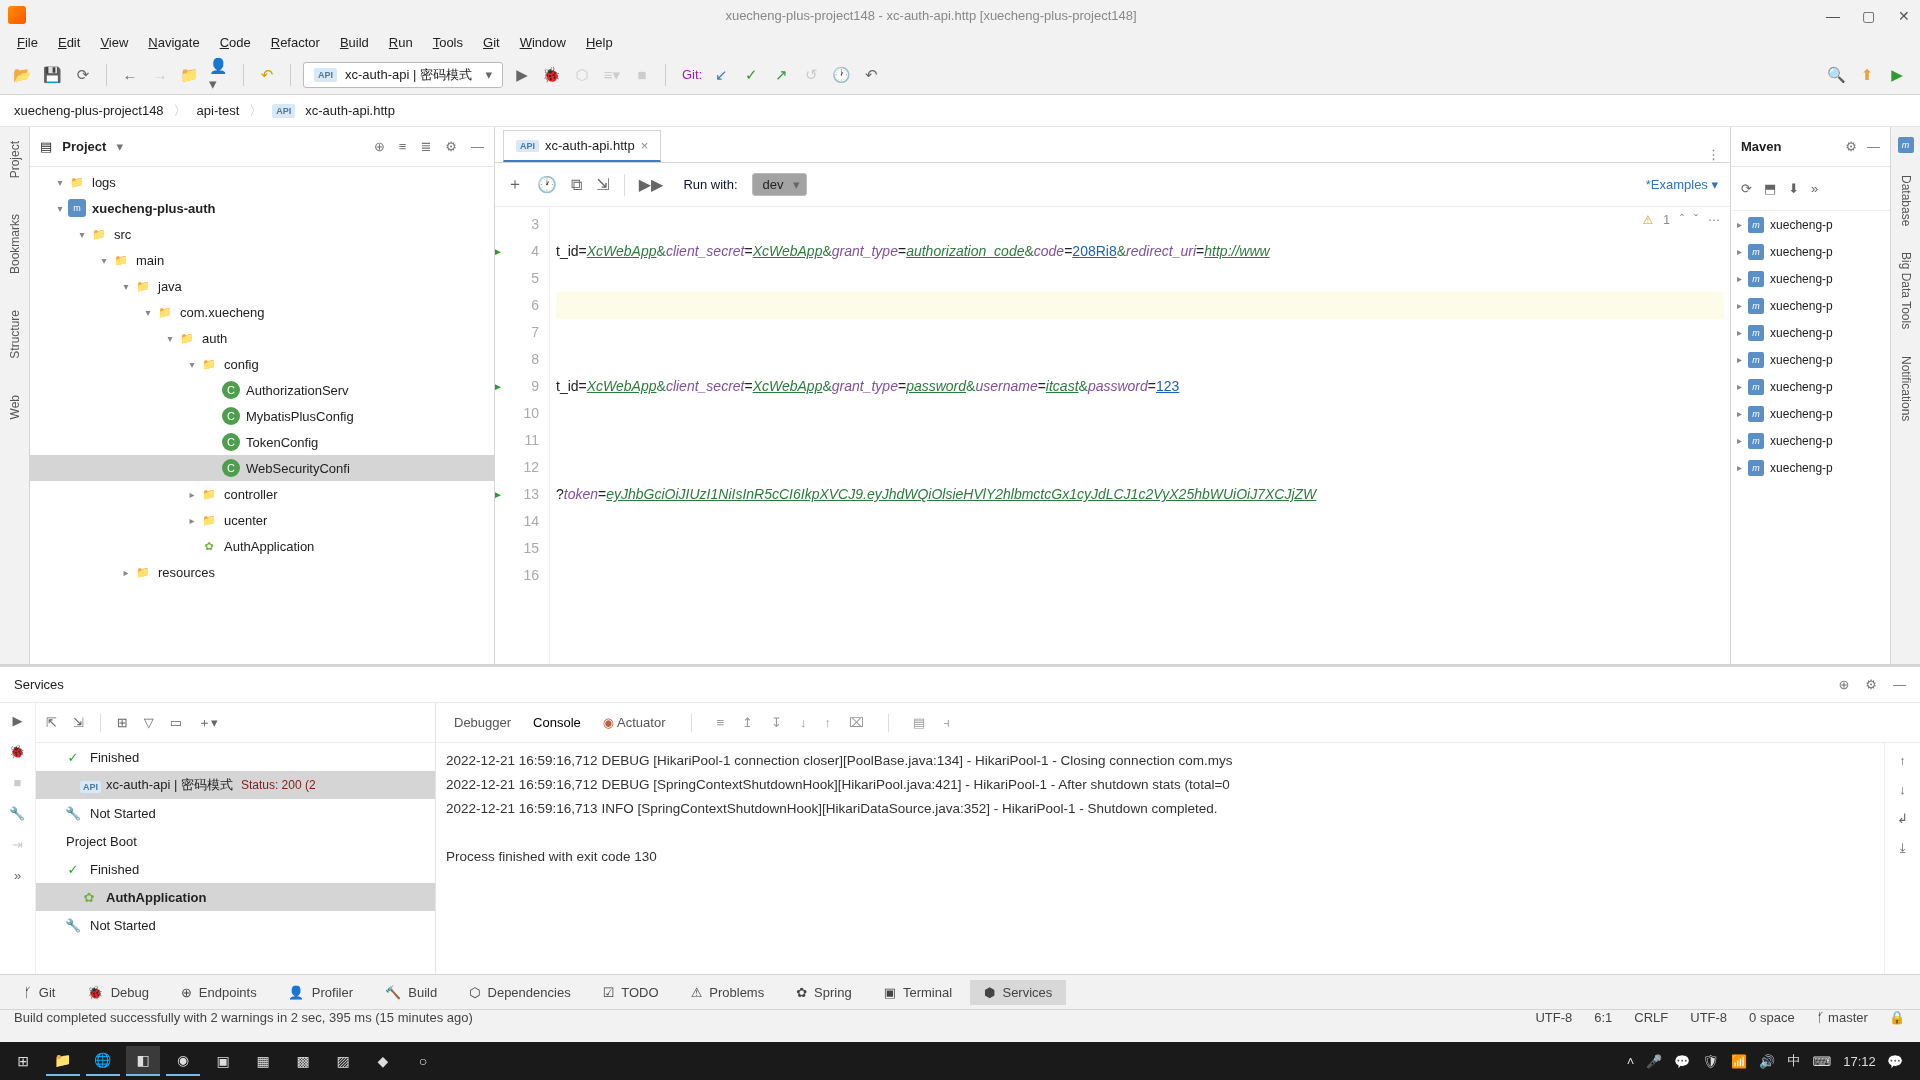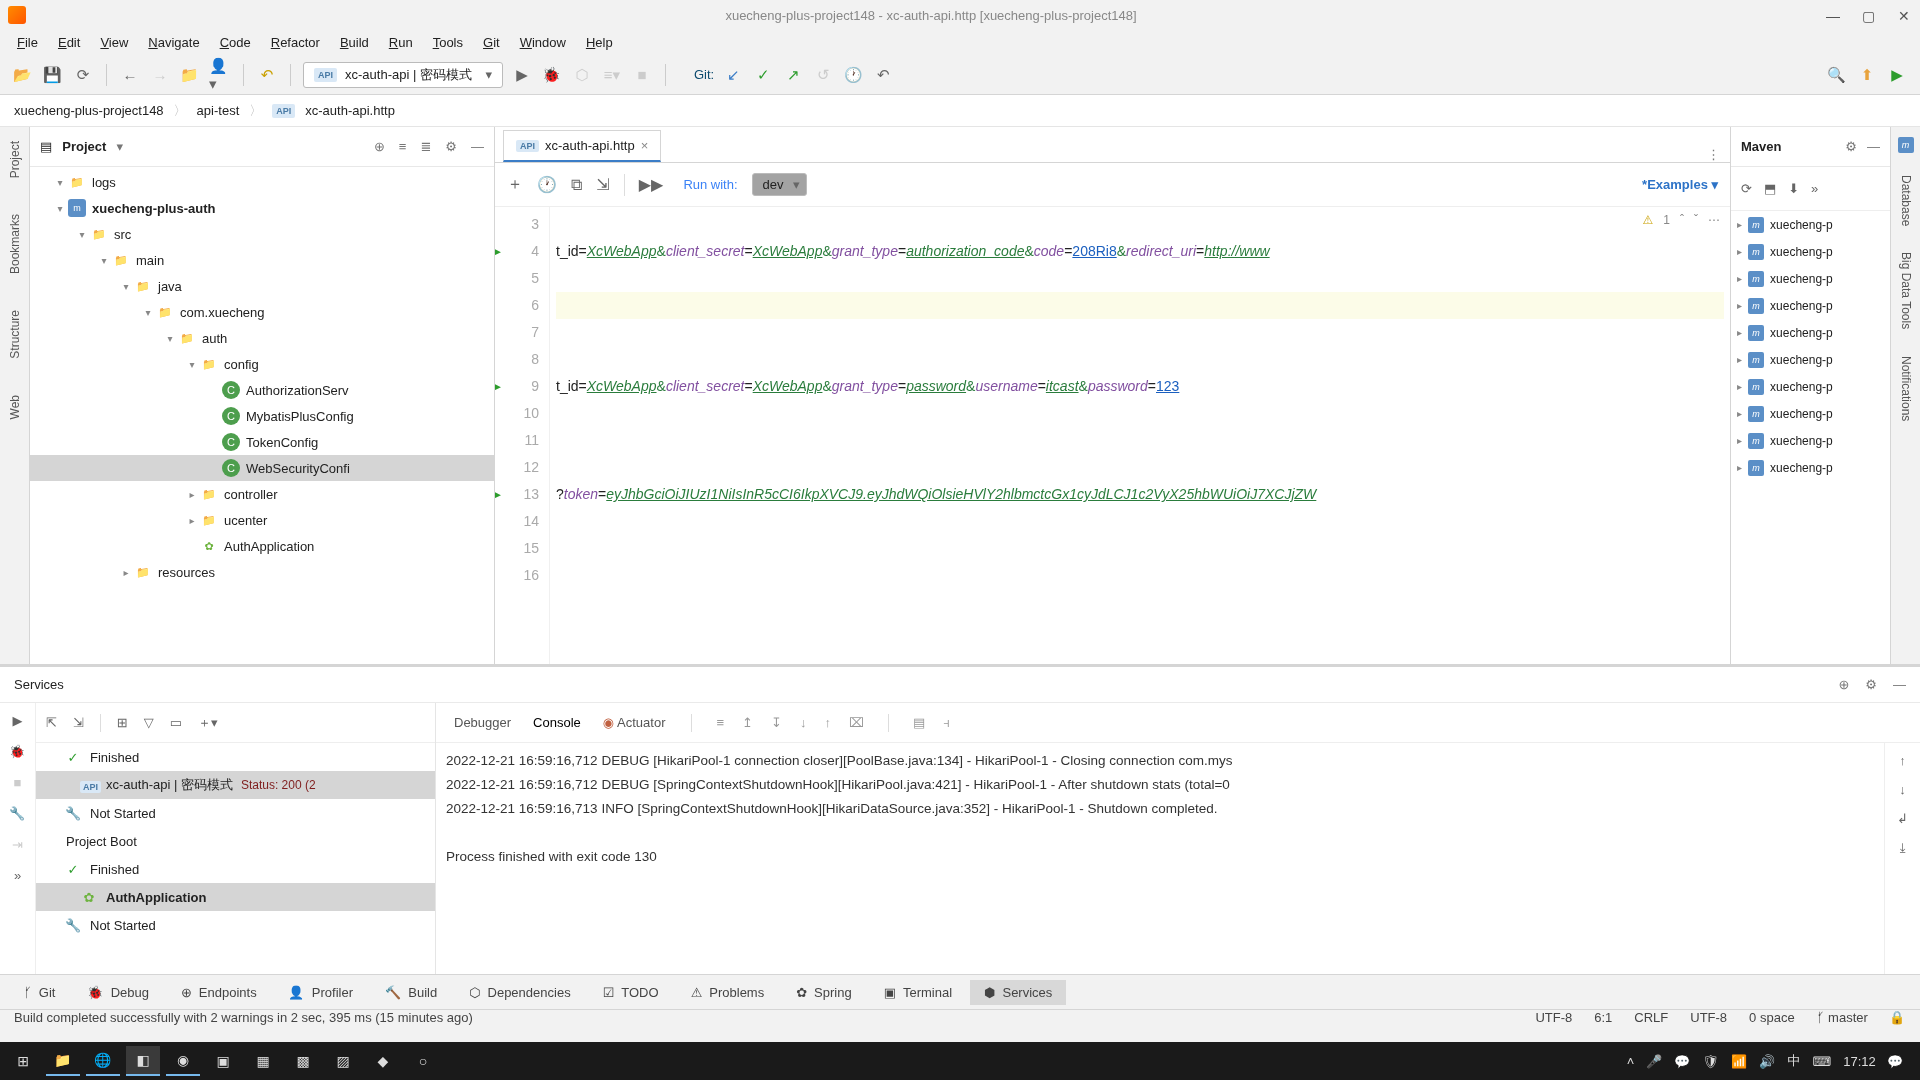--- a/index.html
+++ b/index.html
@@ -11,21 +11,21 @@
 .titlebar .winbtn { width:14px; height:14px; color:#555; font-size:14px; cursor:pointer; }
 
 .menubar { height:25px; display:flex; align-items:center; padding:0 8px; gap:2px; }
 .menubar .mitem { padding:3px 9px; cursor:pointer; font-size:13px; }
 
 .topbar { height:40px; background:#f2f2f2; border-bottom:1px solid #d5d5d5; display:flex; align-items:center; padding:0 12px; gap:8px; }
 .topbar .tb-icon { width:22px; height:22px; display:flex; align-items:center; justify-content:center; color:#666; cursor:pointer; font-size:15px; }
 .topbar .sep { width:1px; height:22px; background:#ccc; margin:0 4px; }
 .topbar .combo { border:1px solid #bbb; background:#fff; padding:3px 10px; border-radius:3px; display:flex; align-items:center; gap:8px; min-width:200px; }
 .topbar .combo .api-badge { background:#d9e8f6; color:#4a7ba6; font-size:9px; padding:2px 4px; border-radius:2px; font-weight:bold; }
-.topbar .git-label { color:#0c4a6e; margin-left:16px; }
+.topbar .git-label { color:#a21caf; margin-left:4px; }
 .topbar .spacer { flex:1; }
 .play-green { color:#2d9d2d; }
 
 .breadcrumb { height:32px; background:#fff; border-bottom:1px solid #e5e5e5; display:flex; align-items:center; padding:0 14px; gap:10px; font-size:13px; }
 .breadcrumb .sep2 { color:#bbb; }
 .breadcrumb .api-badge { background:#d9e8f6; color:#4a7ba6; font-size:9px; padding:2px 4px; border-radius:2px; font-weight:bold; }
 
 .main { display:flex; height:calc(100% - 30px - 25px - 40px - 32px - 310px - 36px - 32px - 38px); }
 .left-strip { width:30px; background:#f2f2f2; border-right:1px solid #d5d5d5; display:flex; flex-direction:column; align-items:center; padding-top:8px; gap:24px; }
 .left-strip .vlabel { writing-mode:vertical-rl; transform:rotate(180deg); font-size:12px; color:#555; cursor:pointer; padding:6px 0; }
@@ -49,24 +49,24 @@
 
 .editor { flex:1; display:flex; flex-direction:column; background:#fff; position:relative; }
 .tabbar { height:36px; display:flex; align-items:flex-end; padding-left:8px; border-bottom:1px solid #d5d5d5; }
 .tab { display:flex; align-items:center; gap:6px; padding:7px 12px; border:1px solid #d5d5d5; border-bottom:2px solid #3b7dc7; background:#fff; font-size:13px; }
 .tab .api-badge { background:#d9e8f6; color:#4a7ba6; font-size:9px; padding:1px 4px; border-radius:2px; font-weight:bold; }
 .tab .close { color:#888; cursor:pointer; }
 .tabbar .tb-menu { margin-left:auto; margin-right:10px; color:#777; cursor:pointer; }
 
 .ed-toolbar { height:44px; display:flex; align-items:center; padding:0 12px; gap:14px; border-bottom:1px solid #eee; }
 .ed-toolbar .tb-icon { color:#666; cursor:pointer; font-size:16px; }
-.ed-toolbar .runwith { color:#3b82f6; margin-left:6px; }
+.ed-toolbar .runwith { color:#0f172a; margin-left:6px; }
 .ed-toolbar .combo2 { border:1px solid #bbb; padding:3px 22px 3px 10px; border-radius:3px; background:#a3a3a3; position:relative; }
 .ed-toolbar .combo2::after { content:"▾"; position:absolute; right:6px; color:#666; }
-.ed-toolbar .examples { margin-left:auto; color:#2d73c7; font-weight:bold; cursor:pointer; }
+.ed-toolbar .examples { margin-left:auto; color:#2d73c7; font-weight:normal; cursor:pointer; }
 .ed-toolbar .examples::before { content:"*"; }
 
 .code-area { flex:1; display:flex; font-family:"JetBrains Mono","Consolas",monospace; font-size:14px; position:relative; overflow:hidden; }
 .gutter { width:55px; text-align:right; color:#aaa; padding:4px 10px 4px 0; line-height:27px; user-select:none; border-right:1px solid #f0f0f0; position:relative; }
 .gutter-run { position:absolute; right:38px; color:#2d9d2d; font-size:11px; }
 .code { flex:1; padding:4px 6px; line-height:27px; white-space:nowrap; overflow:hidden; }
 .code-line { height:27px; }
 .code-hl { background:#fcfce8; }
 .tok-param { color:#8250a0; font-style:italic; }
 .tok-val { color:#2a7c3c; font-style:italic; text-decoration:underline; }

